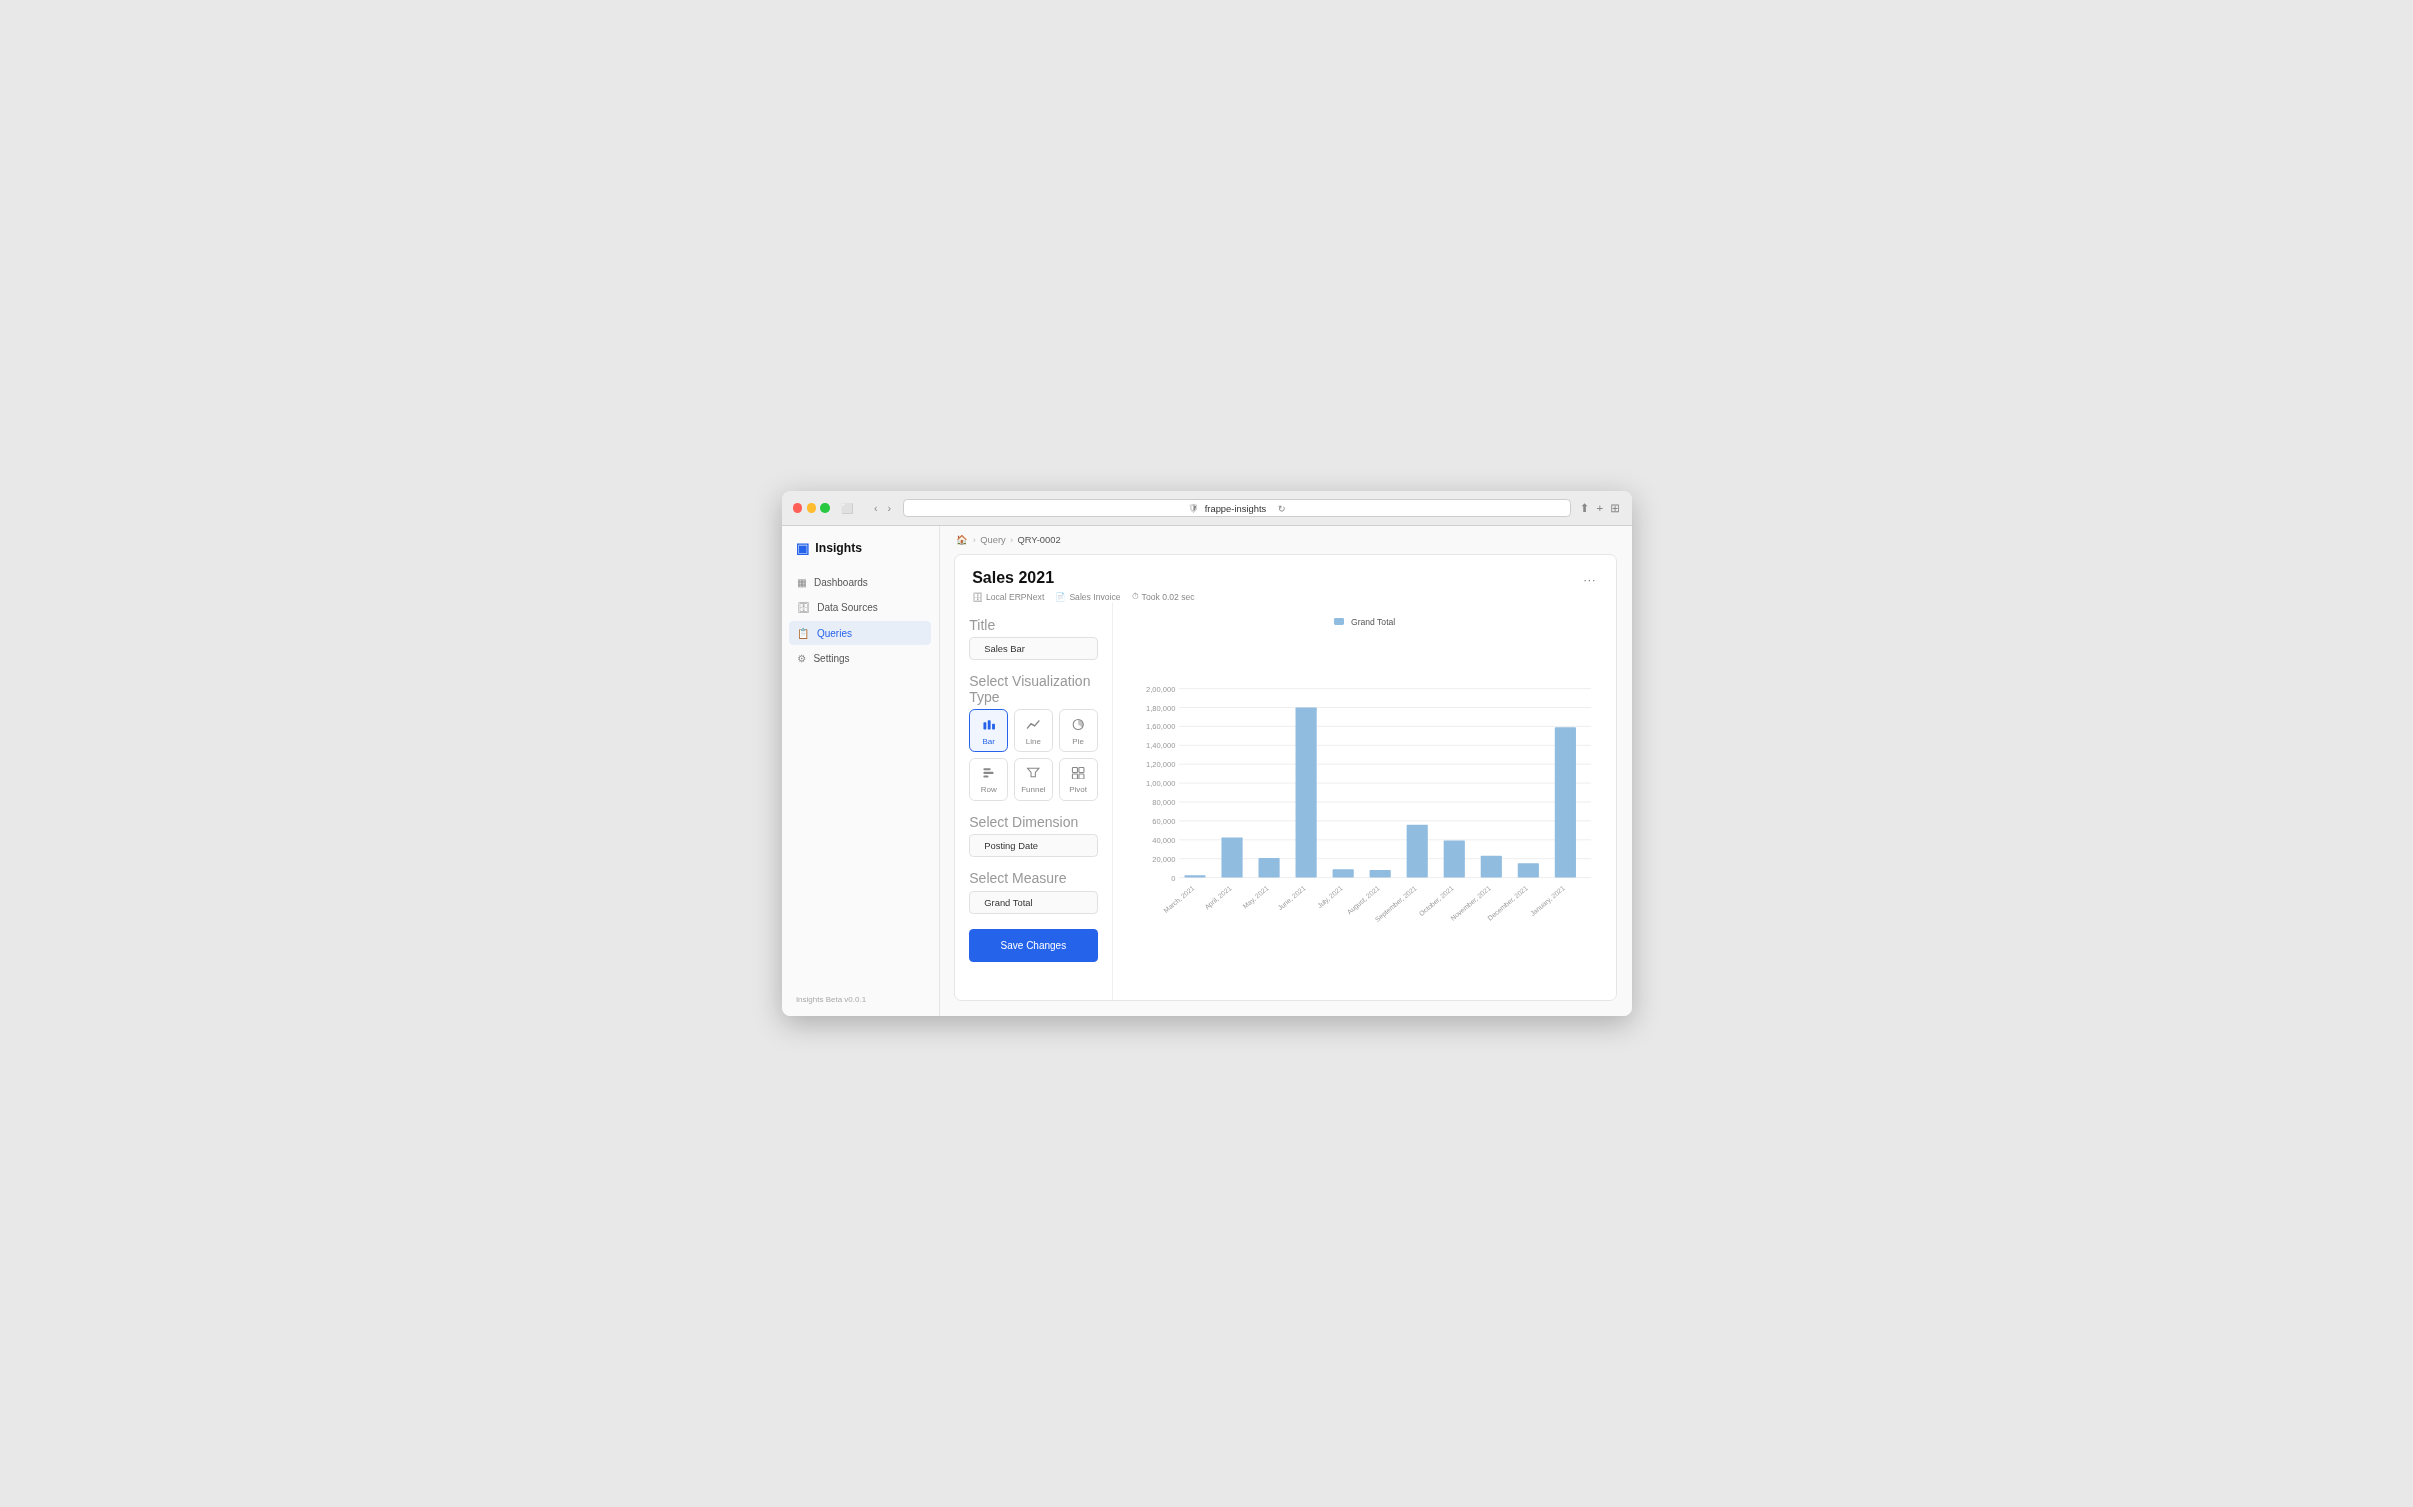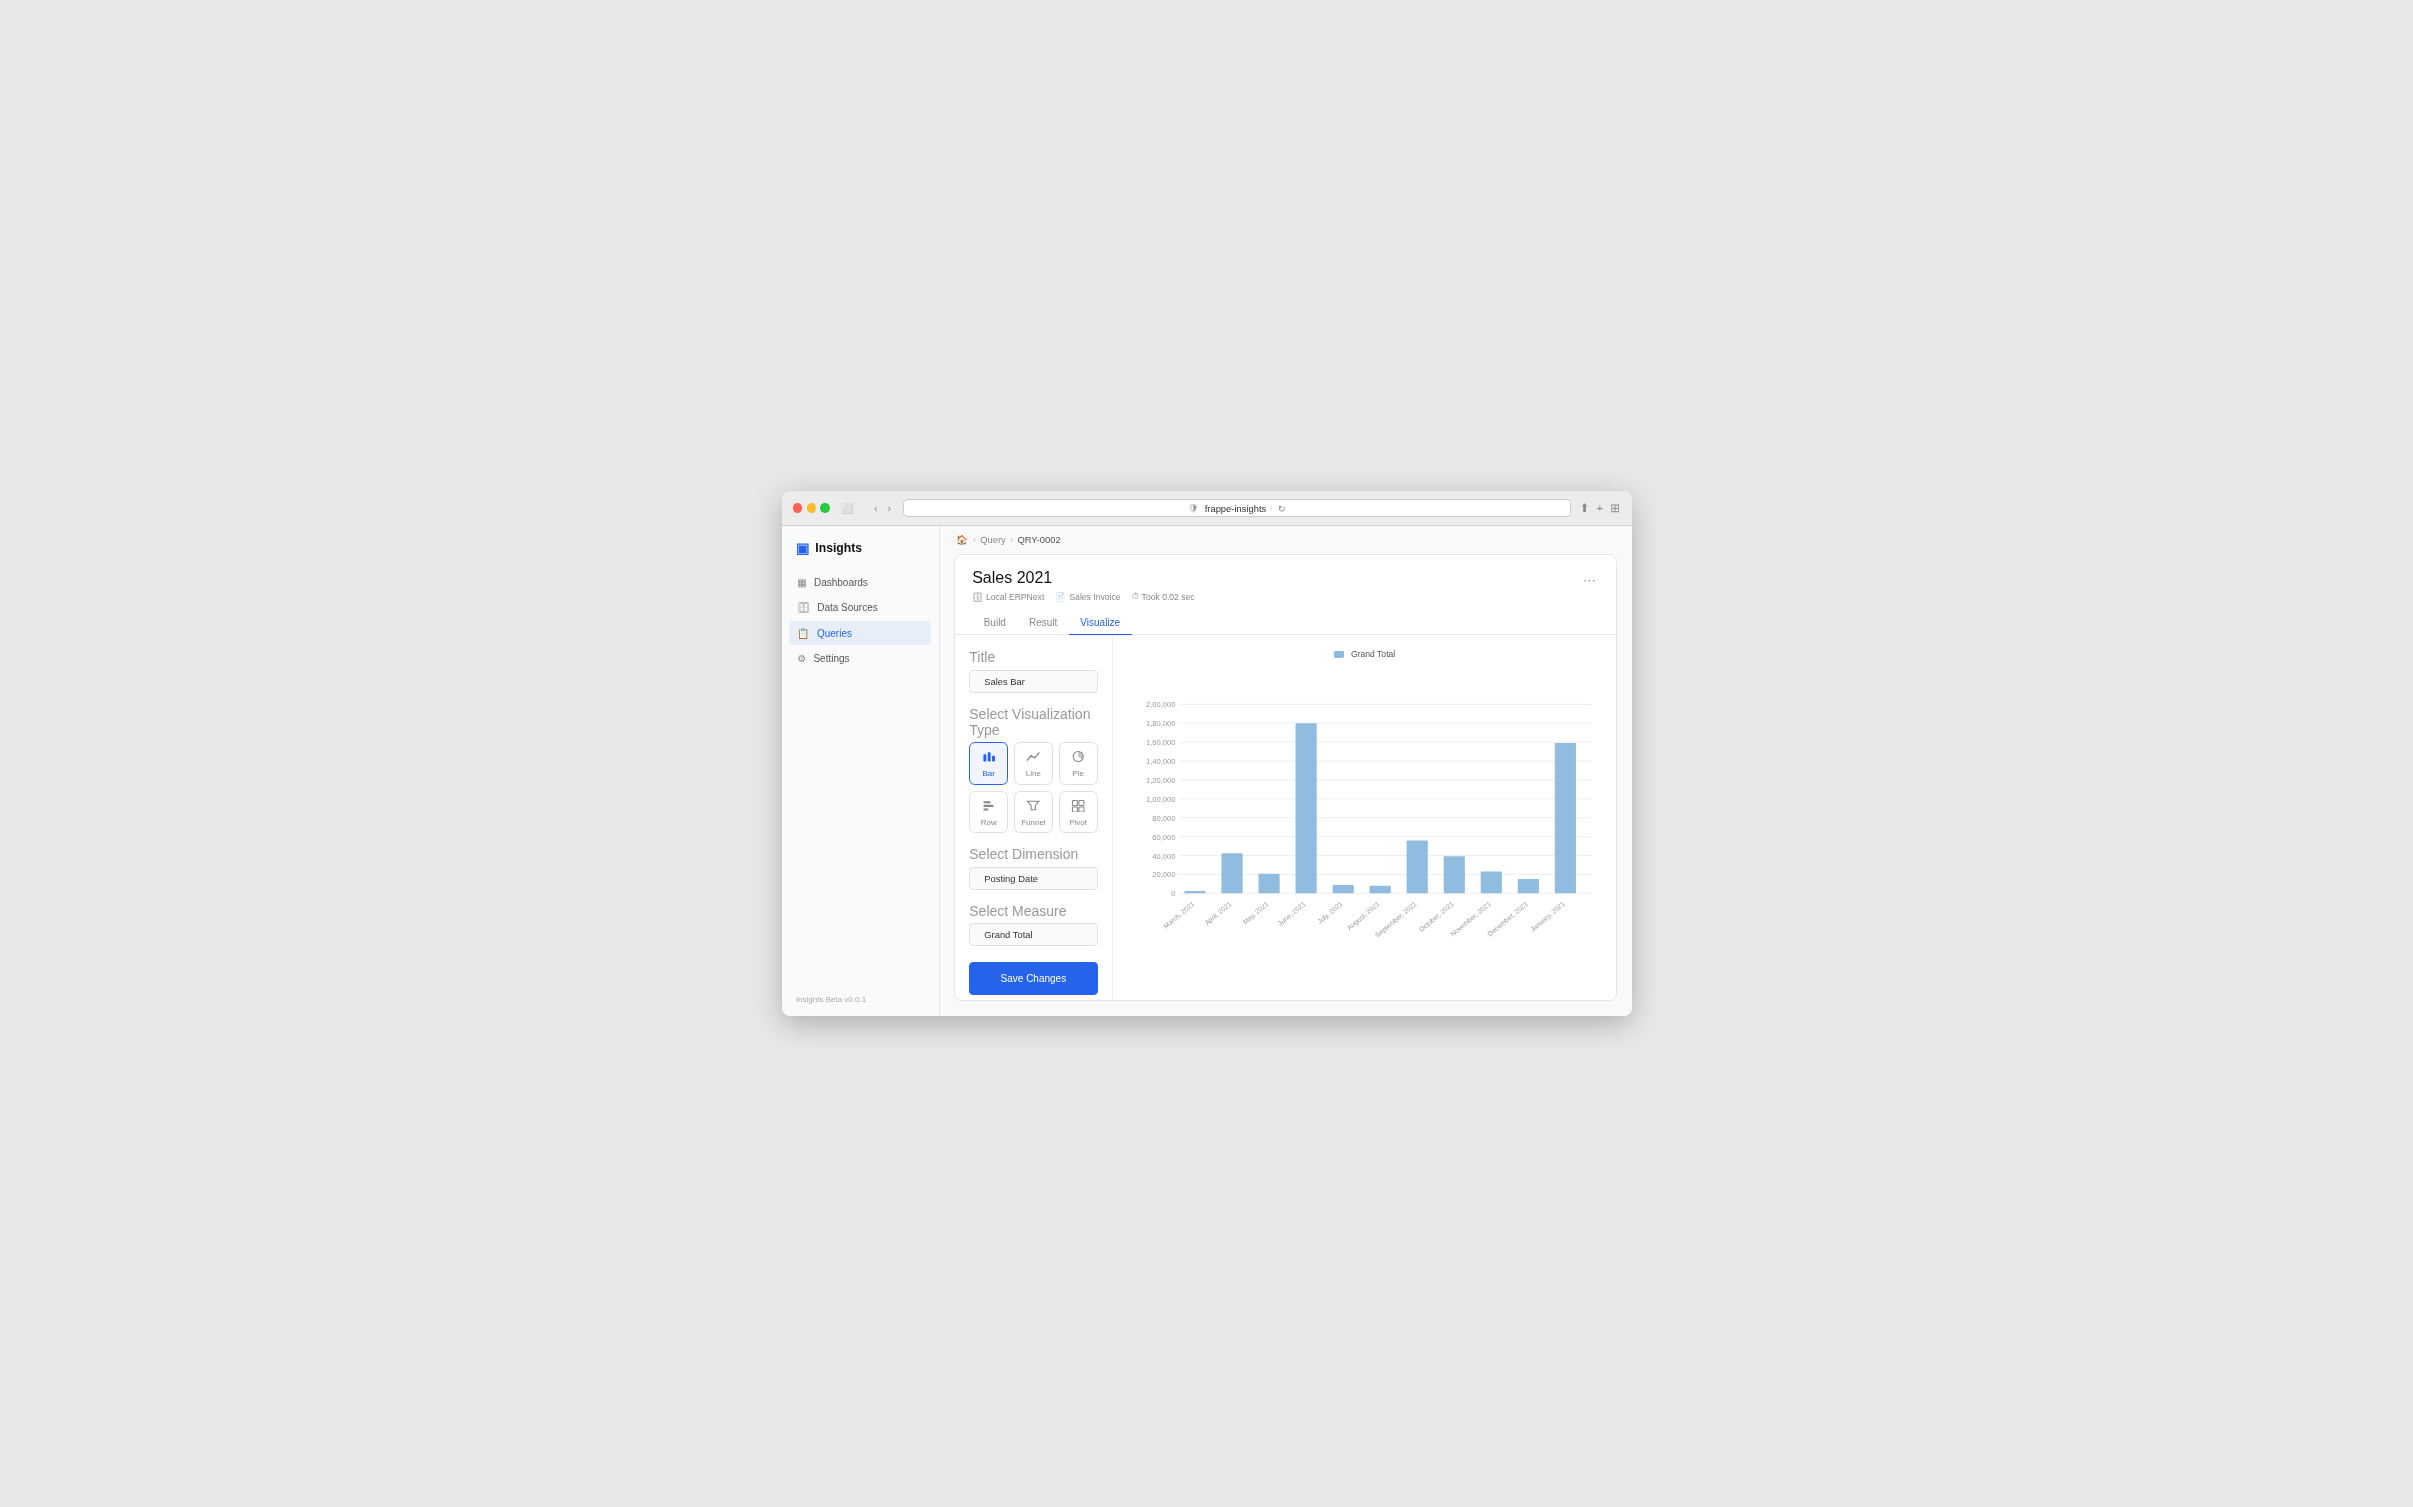--- a/index.html
+++ b/index.html
@@ -179,21 +179,21 @@
       flex-direction: column;
     }
     .query-header {
       padding: 14.4px 17.3px 0;
       display: flex;
       justify-content: space-between;
       align-items: flex-start;
     }
     .query-title {
       font-size: 16px;
-      font-weight: 400;
+      font-weight: 700;
       color: #111;
       margin-bottom: 4.3px;
     }
     .query-meta {
       display: flex;
       gap: 11.5px;
       font-size: 8.6px;
       color: #888;
       align-items: center;
     }
@@ -416,31 +416,20 @@
               </span>
               <span class="meta-item">
                 <span>⏱</span>
                 <span>Took 0.02 sec</span>
               </span>
             </div>
           </div>
           <button class="more-btn">···</button>
         </div>
 
-        <div class="tabs">
-          <div class="tab">
-            <span>Build</span>
-          </div>
-          <div class="tab">
-            <span>Result</span>
-          </div>
-          <div class="tab active">
-            <span>Visualize</span>
-          </div>
-        </div>
 
         <div class="tab-content">
 
           <div class="left-panel">
             <div class="field-group">
               <div class="field-label">Title</div>
               <input class="field-input" type="text" value="Sales Bar" style="">
             </div>
             <div class="field-group">
               <div class="field-label">Select Visualization Type</div>

